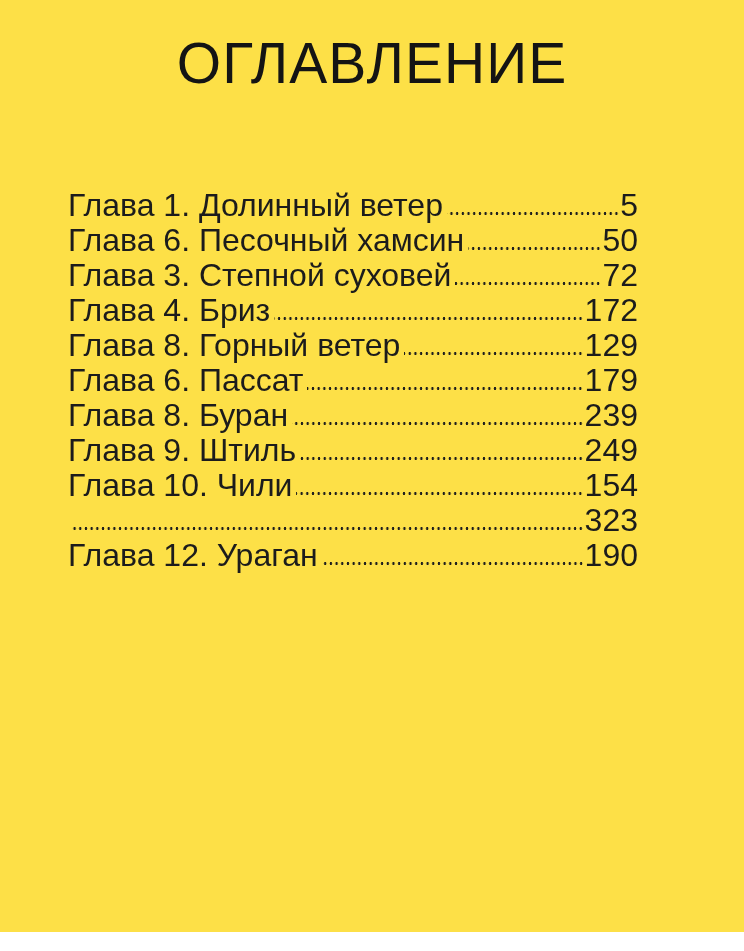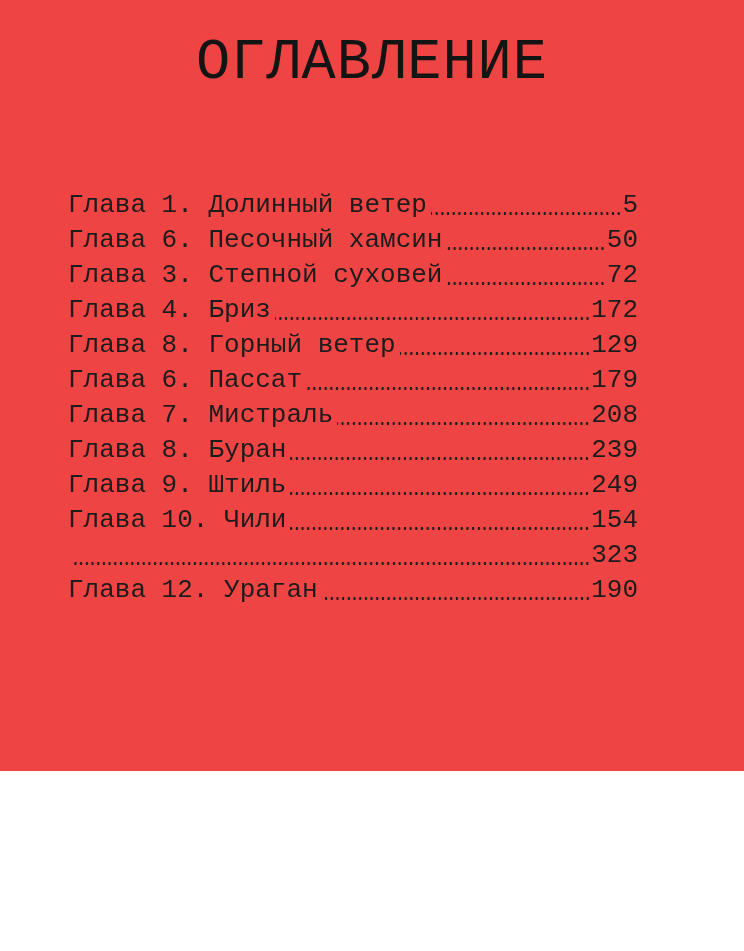--- a/index.html
+++ b/index.html
@@ -3,44 +3,44 @@
 <meta charset="utf-8">
 <style>
   html, body {
     margin: 0;
     padding: 0;
     background: #ffffff;
   }
   .page {
     position: relative;
     width: 744px;
-    height: 771px;
-    background: #ef4444;
+    height: 932px;
+    background: #fde047;
     overflow: hidden;
-    font-family: Liberation Mono, monospace;
+    font-family: Liberation Sans, sans-serif;
     color: #1a1a1a;
   }
   .doc-title {
     margin: 30px 0 0 0;
     text-align: center;
     font-size: 57px;
     font-weight: normal;
     letter-spacing: 1px;
     line-height: 66px;
     color: #141414;
   }
   .toc {
     margin-top: 92px;
     padding-left: 68px;
     padding-right: 106px;
   }
   .toc-row {
     display: flex;
     height: 35px;
-    font-size: 26px;
+    font-size: 32px;
     line-height: 35px;
   }
   .toc-label {
     white-space: nowrap;
     color: #1c1c1c;
   }
   .toc-leader {
     flex: 1;
     height: 3px;
     align-self: flex-end;
@@ -93,25 +93,20 @@
       <span class="toc-leader"></span>
       <span class="toc-page">129</span>
     </div>
 
     <div class="toc-row">
       <span class="toc-label">Глава 6. Пассат</span>
       <span class="toc-leader"></span>
       <span class="toc-page">179</span>
     </div>
 
-    <div class="toc-row">
-      <span class="toc-label">Глава 7. Мистраль</span>
-      <span class="toc-leader"></span>
-      <span class="toc-page">208</span>
-    </div>
 
     <div class="toc-row">
       <span class="toc-label">Глава 8. Буран</span>
       <span class="toc-leader"></span>
       <span class="toc-page">239</span>
     </div>
 
     <div class="toc-row">
       <span class="toc-label">Глава 9. Штиль</span>
       <span class="toc-leader"></span>

